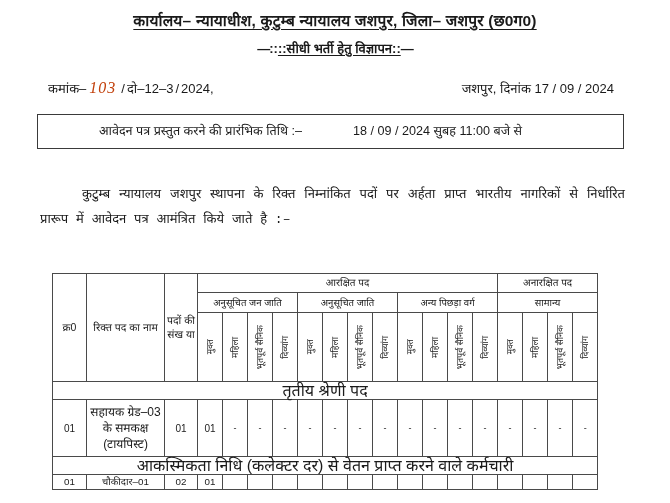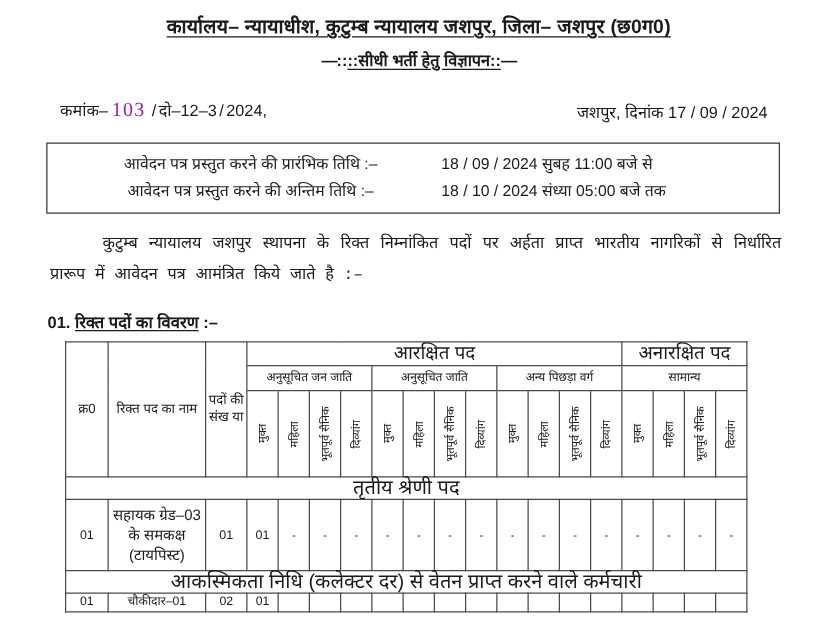--- a/index.html
+++ b/index.html
@@ -26,21 +26,21 @@
 
   
   .memo-row{
     margin-top:22px;
     display:flex;align-items:flex-end;
     padding-left:48px;padding-right:40px;
     font-size:13px;
   }
   .memo-left{display:flex;align-items:baseline;white-space:nowrap;}
   .memo-hand{
-    color:#a21caf;font-size:16px;
+    color:#c2410c;font-style:italic;font-size:16px;
     font-family:"Liberation Serif","DejaVu Serif",serif;
     padding:0 3px;letter-spacing:1px;
   }
   .memo-right{margin-left:auto;white-space:nowrap;padding-right:16px;}
   .slash{padding:0 2px;}
 
   
   .dates-box{
     position:absolute;left:37px;top:114px;width:587px;
     border:1px solid #3a3a3a;
@@ -69,21 +69,21 @@
   .tbl-wrap{position:absolute;left:52px;top:273px;width:545px;}
   table.posts{
     border-collapse:collapse;width:545px;table-layout:fixed;
     font-size:9.5px;
   }
   table.posts td,table.posts th{
     border:1px solid #4a4a4a;
     padding:0;text-align:center;vertical-align:middle;
     font-weight:400;color:#1a1a1a;
   }
-  th.grp{font-size:15px;height:18px;line-height:18px;}
+  th.grp{font-size:10px;height:18px;line-height:18px;}
   th.sub{font-size:9.6px;height:19px;line-height:19px;}
   th.vert{
     height:68px;padding:0;
   }
   th.vert span{
     display:block;
     writing-mode:vertical-rl;
     transform:rotate(180deg);
     font-size:9px;white-space:nowrap;
     margin:0 auto;line-height:1;
@@ -119,33 +119,24 @@
       <span>2024,</span>
     </div>
     <div class="memo-right">जशपुर, दिनांक 17 / 09 / 2024</div>
   </div>
 
   <div class="dates-box">
     <div class="date-line">
       <span class="date-label">आवेदन पत्र प्रस्तुत करने की प्रारंभिक तिथि :–</span>
       <span class="date-value">18 / 09 / 2024 सुबह 11:00 बजे से</span>
     </div>
-    <div class="date-line">
-      <span class="date-label">आवेदन पत्र प्रस्तुत करने की अन्तिम तिथि  :–</span>
-      <span class="date-value">18 / 10 / 2024 संध्या 05:00 बजे तक</span>
-    </div>
   </div>
 
   <div class="para"><span class="indent"></span><span>कुटुम्ब न्यायालय जशपुर स्थापना के रिक्त निम्नांकित पदों पर अर्हता प्राप्त भारतीय नागरिकों से निर्धारित प्रारूप में आवेदन पत्र आमंत्रित किये जाते  है :–</span></div>
 
-  <div class="section-head">
-    <span>01.</span>
-    <span class="u">रिक्त पदों का विवरण</span>
-    <span>:–</span>
-  </div>
 
   <div class="tbl-wrap">
     <table class="posts">
       <colgroup>
         <col style="width:34px">
           <col style="width:78px">
           <col style="width:33px">
         <col style="width:25px">
           <col style="width:25px">
           <col style="width:25px">

